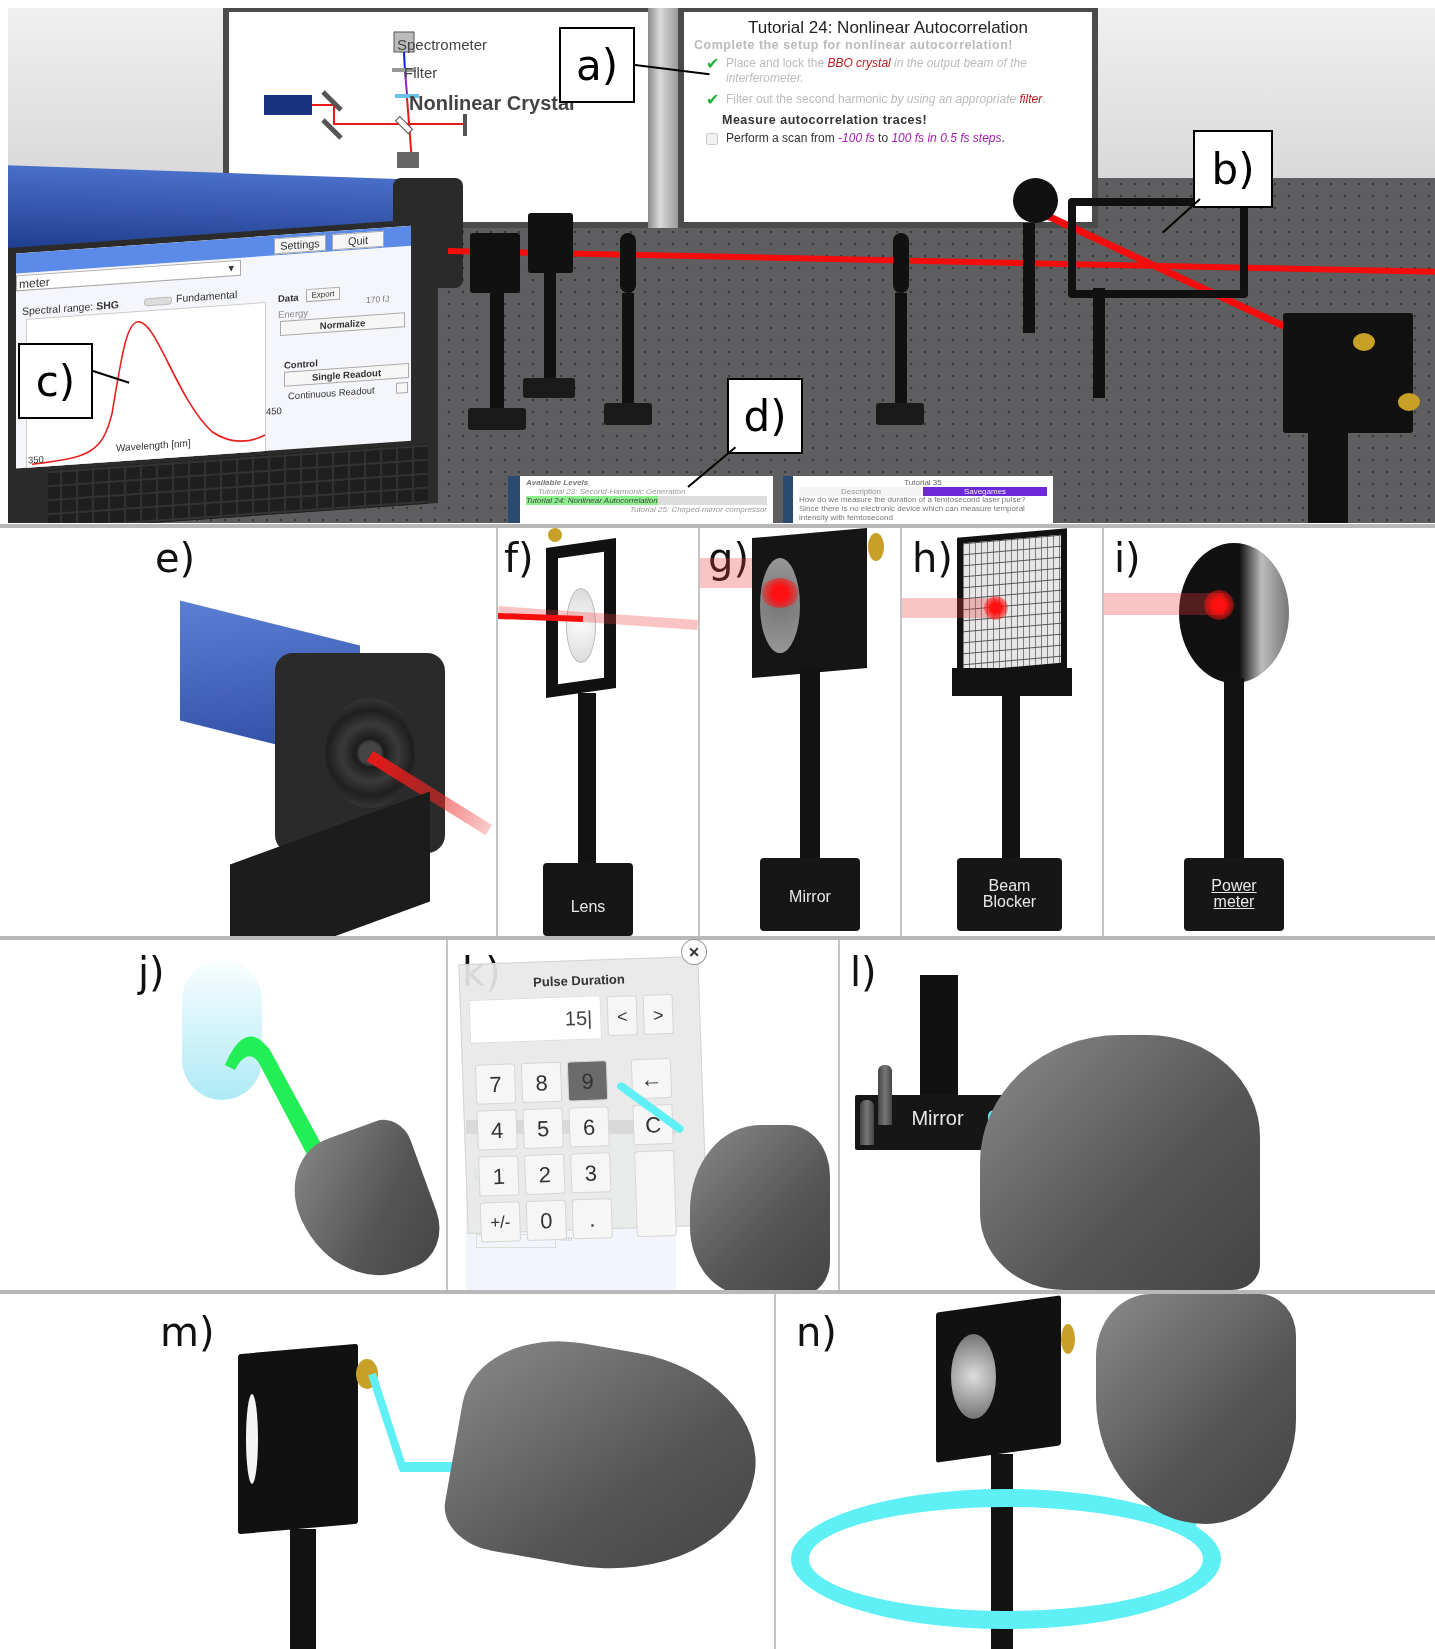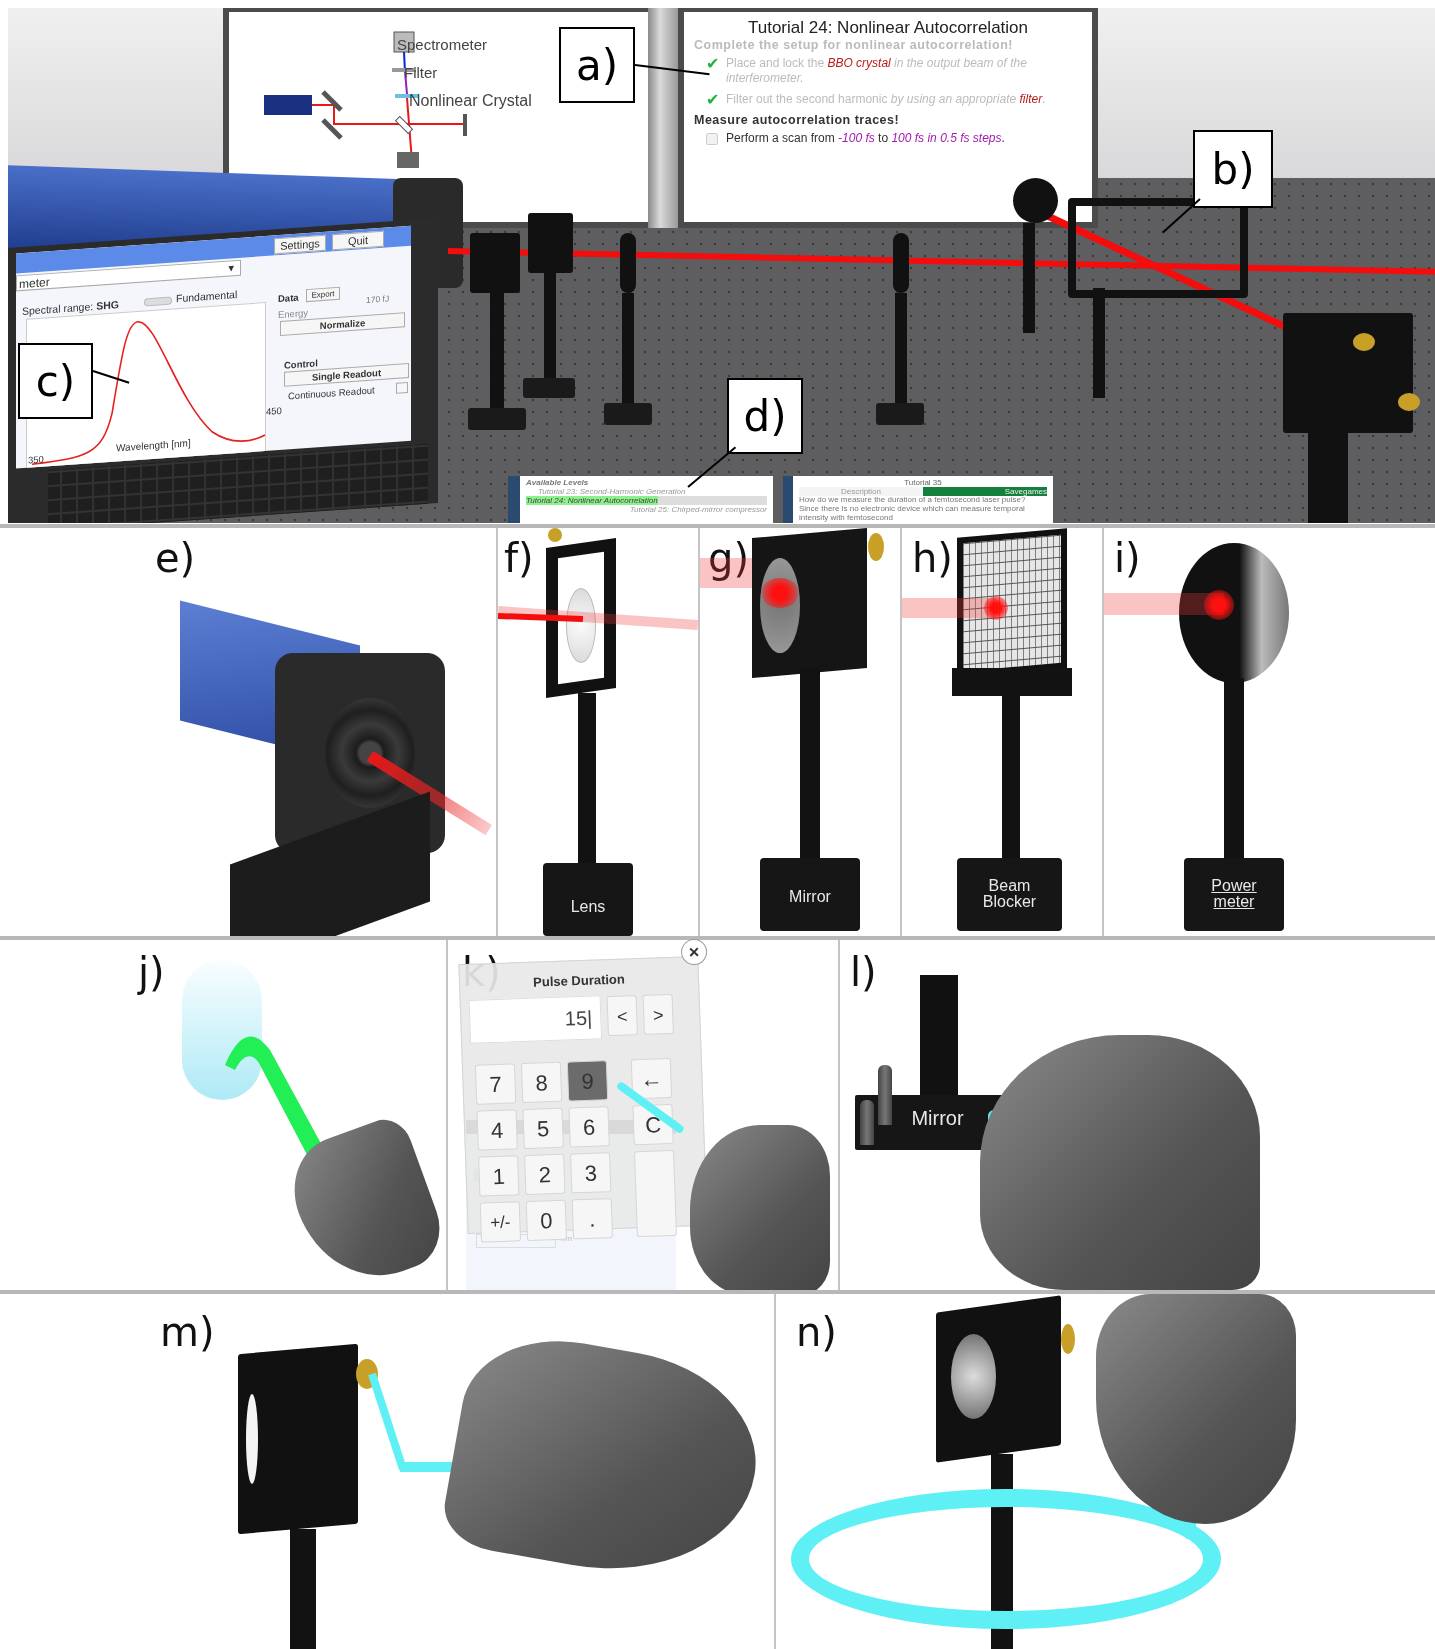--- a/index.html
+++ b/index.html
@@ -22,21 +22,21 @@
   .board { position: absolute; background: #fff; border: 6px solid #4b4b4b; border-top-width: 4px; }
   .pillar { position: absolute; background: linear-gradient(90deg,#8a8a8a,#dadada 40%,#9a9a9a); }
   .post { position: absolute; background: #111; }
   .base { position: absolute; background: #1a1a1a; border-radius: 3px; }
   .mount { position: absolute; background: #111; border-radius: 3px; }
   .beam { position: absolute; background: #f40d0d; transform-origin: left center; }
   .knob { position: absolute; background: #c8a028; border-radius: 50%; }
 
   .tut-title { font-size: 17px; color: #222; text-align: center; }
   .tut-h { font-weight: bold; font-size: 12.5px; color: #bbb; letter-spacing: 0.5px; }
-  .tut-h.dark { color: #333; }
+  .tut-h.dark { color: #333; margin-left: 28px; }
   .tut-item { display: flex; gap: 8px; font-size: 12px; color: #bbb; font-style: normal; line-height: 1.25; margin: 4px 0 6px 12px; }
   .tut-item.active { color: #333; }
   .chk { width: 12px; height: 12px; flex: 0 0 12px; border: 1px solid #ccc; background: #f2f2f2; border-radius: 2px; margin-top: 2px; }
   .chk.on { border: none; background: transparent; color: #21b23a; font-size: 16px; line-height: 12px; font-weight: bold; }
   .em { color: #a21caf; font-style: italic; }
   .em.faded { color: #b91c1c; }
   .it { font-style: italic; }
 
   
   #laptop { position: absolute; left: 0; top: 240px; width: 430px; height: 285px; background: #2b2b2b; transform: skewY(-4deg); transform-origin: left top; }
@@ -88,21 +88,21 @@
       <rect x="35" y="83" width="48" height="20" fill="#1a3080"></rect>
       <polyline points="83,93 105,93 105,112 235,112" fill="none" stroke="#e81818" stroke-width="2"></polyline>
       <line x1="94" y1="80" x2="112" y2="98" stroke="#555" stroke-width="5"></line>
       <line x1="94" y1="108" x2="112" y2="126" stroke="#555" stroke-width="5"></line>
       <rect x="172" y="104" width="6" height="18" fill="#fff" stroke="#555" transform="rotate(-45 175 113)"></rect>
       <line x1="236" y1="102" x2="236" y2="124" stroke="#555" stroke-width="4"></line>
       <rect x="168" y="140" width="22" height="16" fill="#666"></rect>
     </svg>
     <div class="abs" style="left:168px;top:24px;font-size:15px;color:#444;">Spectrometer</div>
     <div class="abs" style="left:175px;top:52px;font-size:15px;color:#444;">Filter</div>
-    <div class="abs" style="left:180px;top:80px;font-size:16px;color:#444;">Nonlinear Crystal</div>
+    <div class="abs" style="left:180px;top:80px;font-size:20px;color:#444;font-weight:bold;">Nonlinear Crystal</div>
   </div>
 
   <div class="pillar" style="left:640px; top:0; width:30px; height:220px;"></div>
 
   <div class="board" style="left:670px; top:0; width:420px; height:220px; padding:6px 10px;">
     <div class="tut-title">Tutorial 24: Nonlinear Autocorrelation</div>
     <div class="tut-h">Complete the setup for nonlinear autocorrelation!</div>
     <div class="tut-item">
       <span class="chk on">✔</span>
       <span><span>Place and lock the </span><span class="em faded">BBO crystal</span><span class="it"> in the output beam of the interferometer.</span></span>
@@ -187,21 +187,21 @@
   <div id="levels">
     <div class="lv" style="font-weight:bold;color:#777;">Available Levels</div>
     <div class="lv" style="padding-left:12px;">Tutorial 23: Second-Harmonic Generation</div>
     <div class="lv sel"><span class="hl">Tutorial 24: Nonlinear Autocorrelation</span></div>
     <div class="lv" style="padding-left:8px;text-align:right;">Tutorial 25: Chirped-mirror compressor</div>
   </div>
   <div id="tutinfo">
     <div class="lv" style="text-align:center;color:#666;font-style:normal;">Tutorial 35</div>
     <div style="display:flex;">
       <div class="lv" style="flex:1;text-align:center;background:#f4f4f4;font-style:normal;">Description</div>
-      <div class="lv" style="flex:1;text-align:right;background:#15803d;color:#eee;font-style:normal;">Savegames</div>
+      <div class="lv" style="flex:1;text-align:center;background:#6d28d9;color:#eee;font-style:normal;">Savegames</div>
     </div>
     <div class="lv" style="white-space:normal;font-style:normal;color:#777;line-height:1.1;">How do we measure the duration of a femtosecond laser pulse? Since there is no electronic device which can measure temporal intensity with femtosecond</div>
   </div>
 </div>
 
 <div class="callout" style="left:559px;top:27px;width:76px;height:76px;">a)</div>
 <div class="abs" style="left:635px;top:64px;width:75px;height:2px;background:#000;transform:rotate(7deg);transform-origin:left;"></div>
 <div class="callout" style="left:1193px;top:130px;width:80px;height:78px;">b)</div>
 <div class="abs" style="left:1150px;top:198px;width:50px;height:2px;background:#000;transform:rotate(-42deg);transform-origin:right;"></div>
 <div class="callout" style="left:18px;top:343px;width:75px;height:76px;">c)</div>

